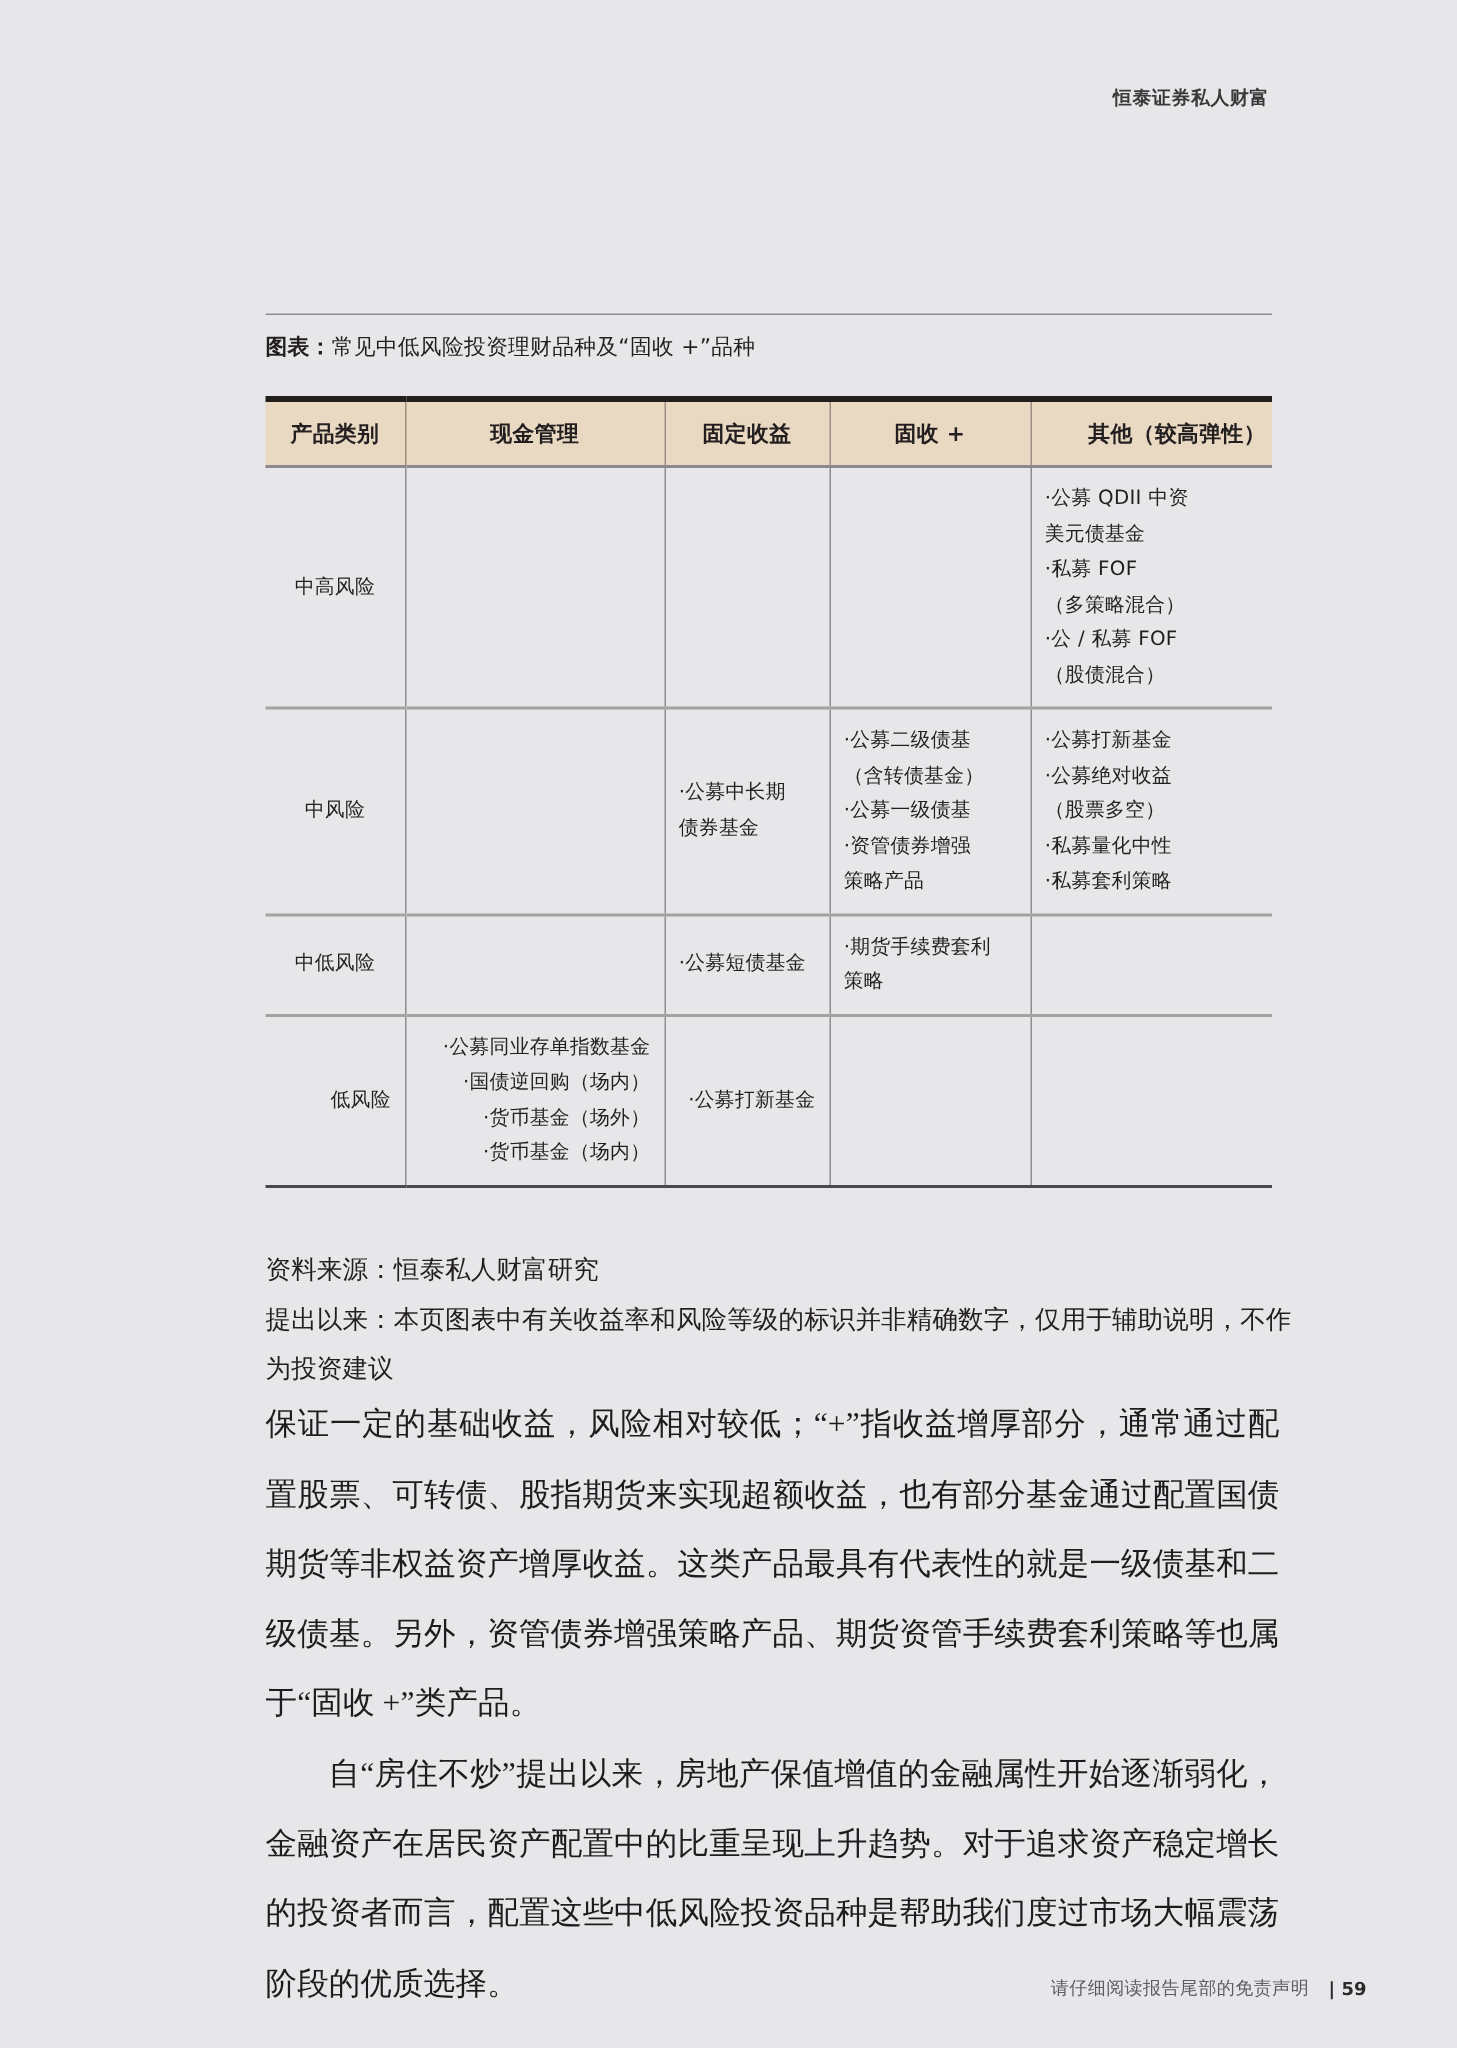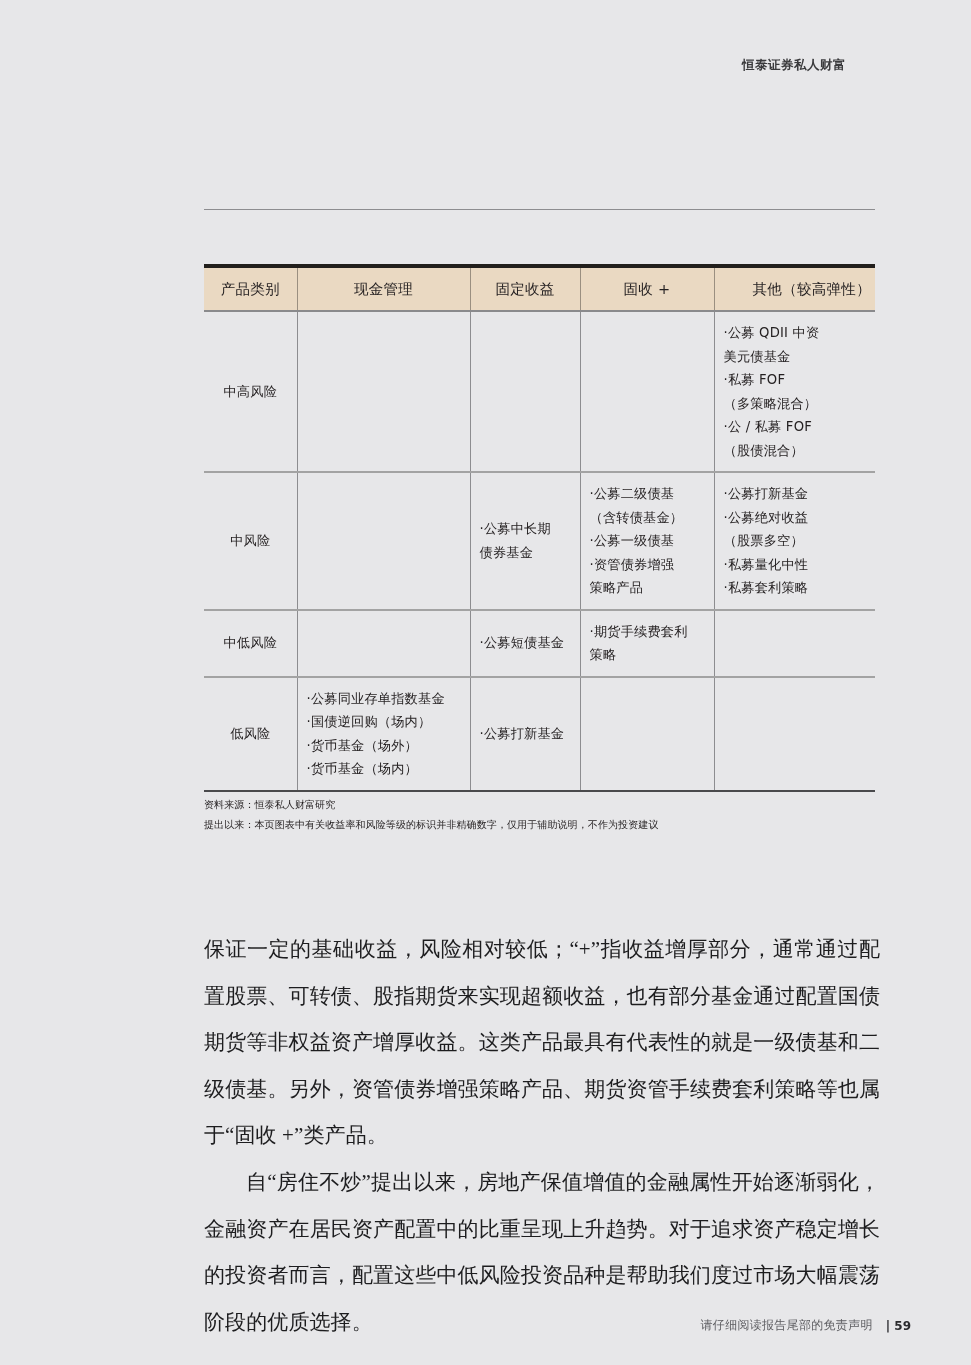--- a/index.html
+++ b/index.html
@@ -12,21 +12,20 @@
     background: #e7e7e9;
     font-family: "Liberation Sans", "DejaVu Sans", sans-serif;
     color: #231f20;
     position: relative;
     overflow: hidden;
   }
 
   .page {
     position: absolute;
     inset: 0;
-    margin-left: 27px;
   }
 
   
   .run-head {
     position: absolute;
     top: 57px;
     right: 125px;
     font-size: 12.5px;
     font-weight: bold;
     letter-spacing: .5px;
@@ -76,61 +75,61 @@
   table.ftab col.c2 { width: 110px; }
   table.ftab col.c3 { width: 134px; }
   table.ftab col.c4 { width: 161px; }
 
   table.ftab thead th {
     background: #ead9c2;
     border-top: 4px solid #221f1c;
     border-bottom: 2px solid #8a8a8c;
     border-right: 1px solid #9a8f80;
     font-size: 14.5px;
-    font-weight: normal;
+    font-weight: bold;
     color: #231f20;
     padding: 9px 2px 9px;
     text-align: center;
     letter-spacing: .3px;
     height: 24px;
     vertical-align: middle;
   }
   table.ftab thead th:last-child { border-right: none; padding-left: 36px; }
 
   table.ftab tbody td {
     border-bottom: 2px solid #a3a3a3;
     border-right: 1px solid #8d8d90;
     font-size: 13.2px;
     line-height: 1.78;
     color: #231f20;
     vertical-align: middle;
     padding: 9px 9px;
     letter-spacing: .2px;
   }
   table.ftab tbody td:last-child { border-right: none; }
-  table.ftab tbody tr:last-child td { border-bottom: 2px solid #4a4a4c; }
+  table.ftab tbody tr:last-child td { border-bottom: 2px solid #4a4a4c; text-align: right; }
 
   td.risk {
     text-align: center;
     padding-left: 2px;
     padding-right: 2px;
     font-size: 13.6px;
   }
   .cell-list { white-space: pre-line; }
 
   
   .notes {
     position: absolute;
     left: 177px;
-    top: 795px;
+    top: 832px;
     width: 690px;
-    font-size: 10px;
+    font-size: 17px;
     line-height: 1.95;
     color: #231f20;
-    font-family: Liberation Serif, serif;
+    font-family: Liberation Mono, monospace;
     letter-spacing: .1px;
   }
   .notes .nlab { font-weight: normal; }
 
   
   .body-copy {
     position: absolute;
     left: 177px;
     top: 926px;
     width: 676px;
@@ -170,20 +169,23 @@
 </style>
 </head>
 <body>
 
 <div class="page">
 
   <div class="run-head">恒泰证券私人财富</div>
 
   <div class="top-rule"></div>
 
+  <div class="fig-caption">
+    <span class="lab">图表：</span><span>常见中低风险投资理财品种及“固收 +”品种</span>
+  </div>
 
   <div class="tbl-wrap">
     <table class="ftab">
       <colgroup>
         <col class="c0">
           <col class="c1">
           <col class="c2">
           <col class="c3">
           <col class="c4">
       </colgroup>

